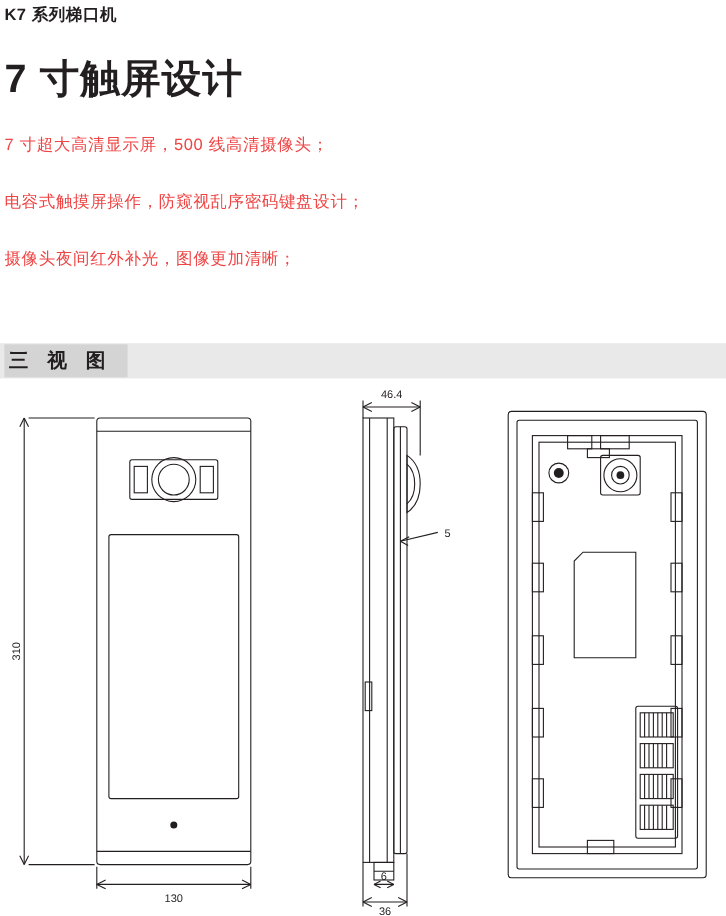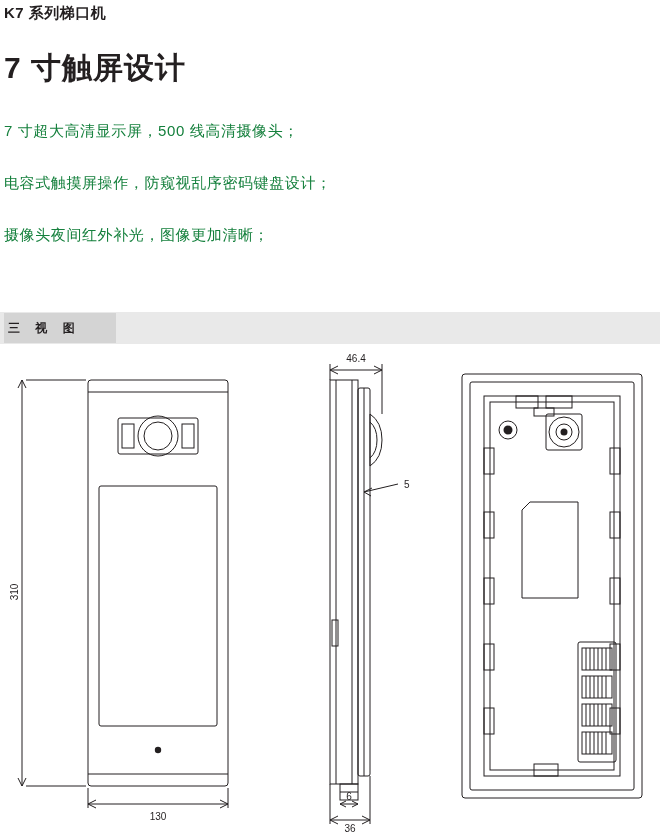--- a/index.html
+++ b/index.html
@@ -26,30 +26,30 @@
     left: 4px;
     top: 4px;
     font-size: 15px;
     font-weight: bold;
     letter-spacing: 0.5px;
   }
   .headline {
     position: absolute;
     left: 4px;
     top: 48px;
-    font-size: 30px;
+    font-size: 36px;
     font-weight: bold;
     letter-spacing: 1px;
   }
   .bullet {
     position: absolute;
     left: 4px;
     font-size: 15px;
     letter-spacing: 0.6px;
-    color: #15803d;
+    color: #ef4444;
   }
   .b1 { top: 122px; }
   .b2 { top: 174px; }
   .b3 { top: 226px; }
 
   
   .section-bar {
     position: absolute;
     left: 0;
     top: 312px;
@@ -58,21 +58,21 @@
     background: #e9e9e9;
   }
   .section-title {
     position: absolute;
     left: 4px;
     top: 313px;
     width: 112px;
     height: 30px;
     line-height: 30px;
     background: #d4d4d4;
-    font-size: 12px;
+    font-size: 18px;
     font-weight: bold;
     letter-spacing: 6px;
     text-indent: 4px;
     color: #231f20;
   }
 
   
   .drawings {
     position: absolute;
     left: 0;

